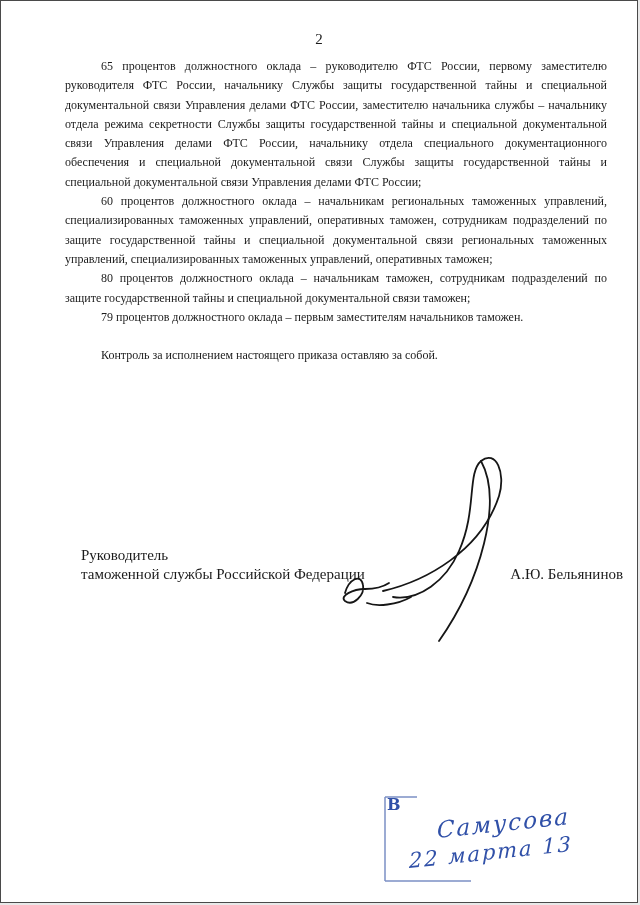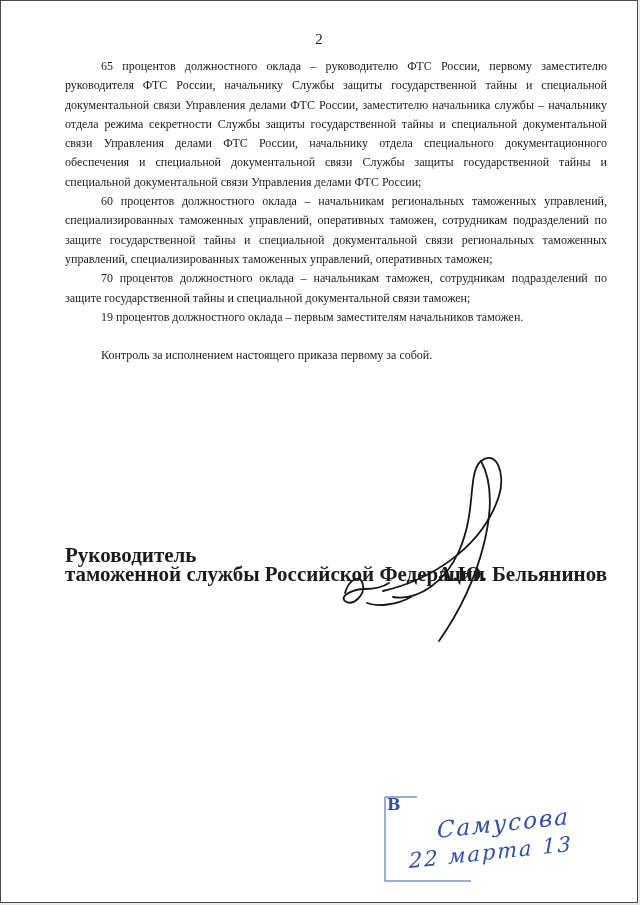--- a/index.html
+++ b/index.html
@@ -38,25 +38,24 @@
   .para {
     margin: 0;
     text-indent: 36px;
   }
   .para.control {
     margin-top: 19px;
   }
   .signature-block {
     position: absolute;
     top: 545px;
-    left: 64px;
+    left: 80px;
     width: 542px;
-    font-size: 21px;
+    font-size: 15px;
     line-height: 19.3px;
-    font-weight: bold;
   }
   .sig-title-line { white-space: nowrap; }
   .sig-name {
     position: absolute;
     right: 0;
     bottom: 0;
     white-space: nowrap;
     text-align: right;
   }
   .signature-ink {
@@ -115,23 +114,23 @@
 </head>
 <body>
 
 <div class="page">
 
   <div class="page-number">2</div>
 
   <div class="body-text">
     <p class="para">65 процентов должностного оклада – руководителю ФТС России, первому заместителю руководителя ФТС России, начальнику Службы защиты государственной тайны и специальной документальной связи Управления делами ФТС России, заместителю начальника службы –  начальнику отдела режима секретности Службы защиты государственной тайны и специальной документальной связи Управления делами ФТС России, начальнику отдела специального документационного обеспечения и специальной документальной связи Службы защиты государственной тайны и специальной документальной связи Управления делами ФТС России;</p>
     <p class="para">60 процентов должностного оклада – начальникам региональных таможенных управлений, специализированных таможенных управлений, оперативных таможен, сотрудникам подразделений по защите государственной тайны и специальной документальной связи региональных таможенных управлений, специализированных таможенных управлений, оперативных таможен;</p>
-    <p class="para">70 процентов должностного оклада – начальникам таможен, сотрудникам подразделений по защите государственной тайны и специальной документальной связи таможен;</p>
-    <p class="para">19 процентов должностного оклада – первым заместителям начальников таможен.</p>
-    <p class="para control">Контроль за исполнением настоящего приказа первому за собой.</p>
+    <p class="para">80 процентов должностного оклада – начальникам таможен, сотрудникам подразделений по защите государственной тайны и специальной документальной связи таможен;</p>
+    <p class="para">79 процентов должностного оклада – первым заместителям начальников таможен.</p>
+    <p class="para control">Контроль за исполнением настоящего приказа оставляю за собой.</p>
   </div>
 
   <div class="signature-block">
     <div class="sig-title-line">Руководитель</div>
     <div class="sig-title-line">таможенной службы Российской Федерации</div>
     <div class="sig-name">А.Ю. Бельянинов</div>
   </div>
 
   <svg class="signature-ink" viewBox="0 0 230 210" xmlns="http://www.w3.org/2000/svg">
     <g fill="none" stroke="#161616" stroke-width="1.8" stroke-linecap="round">

